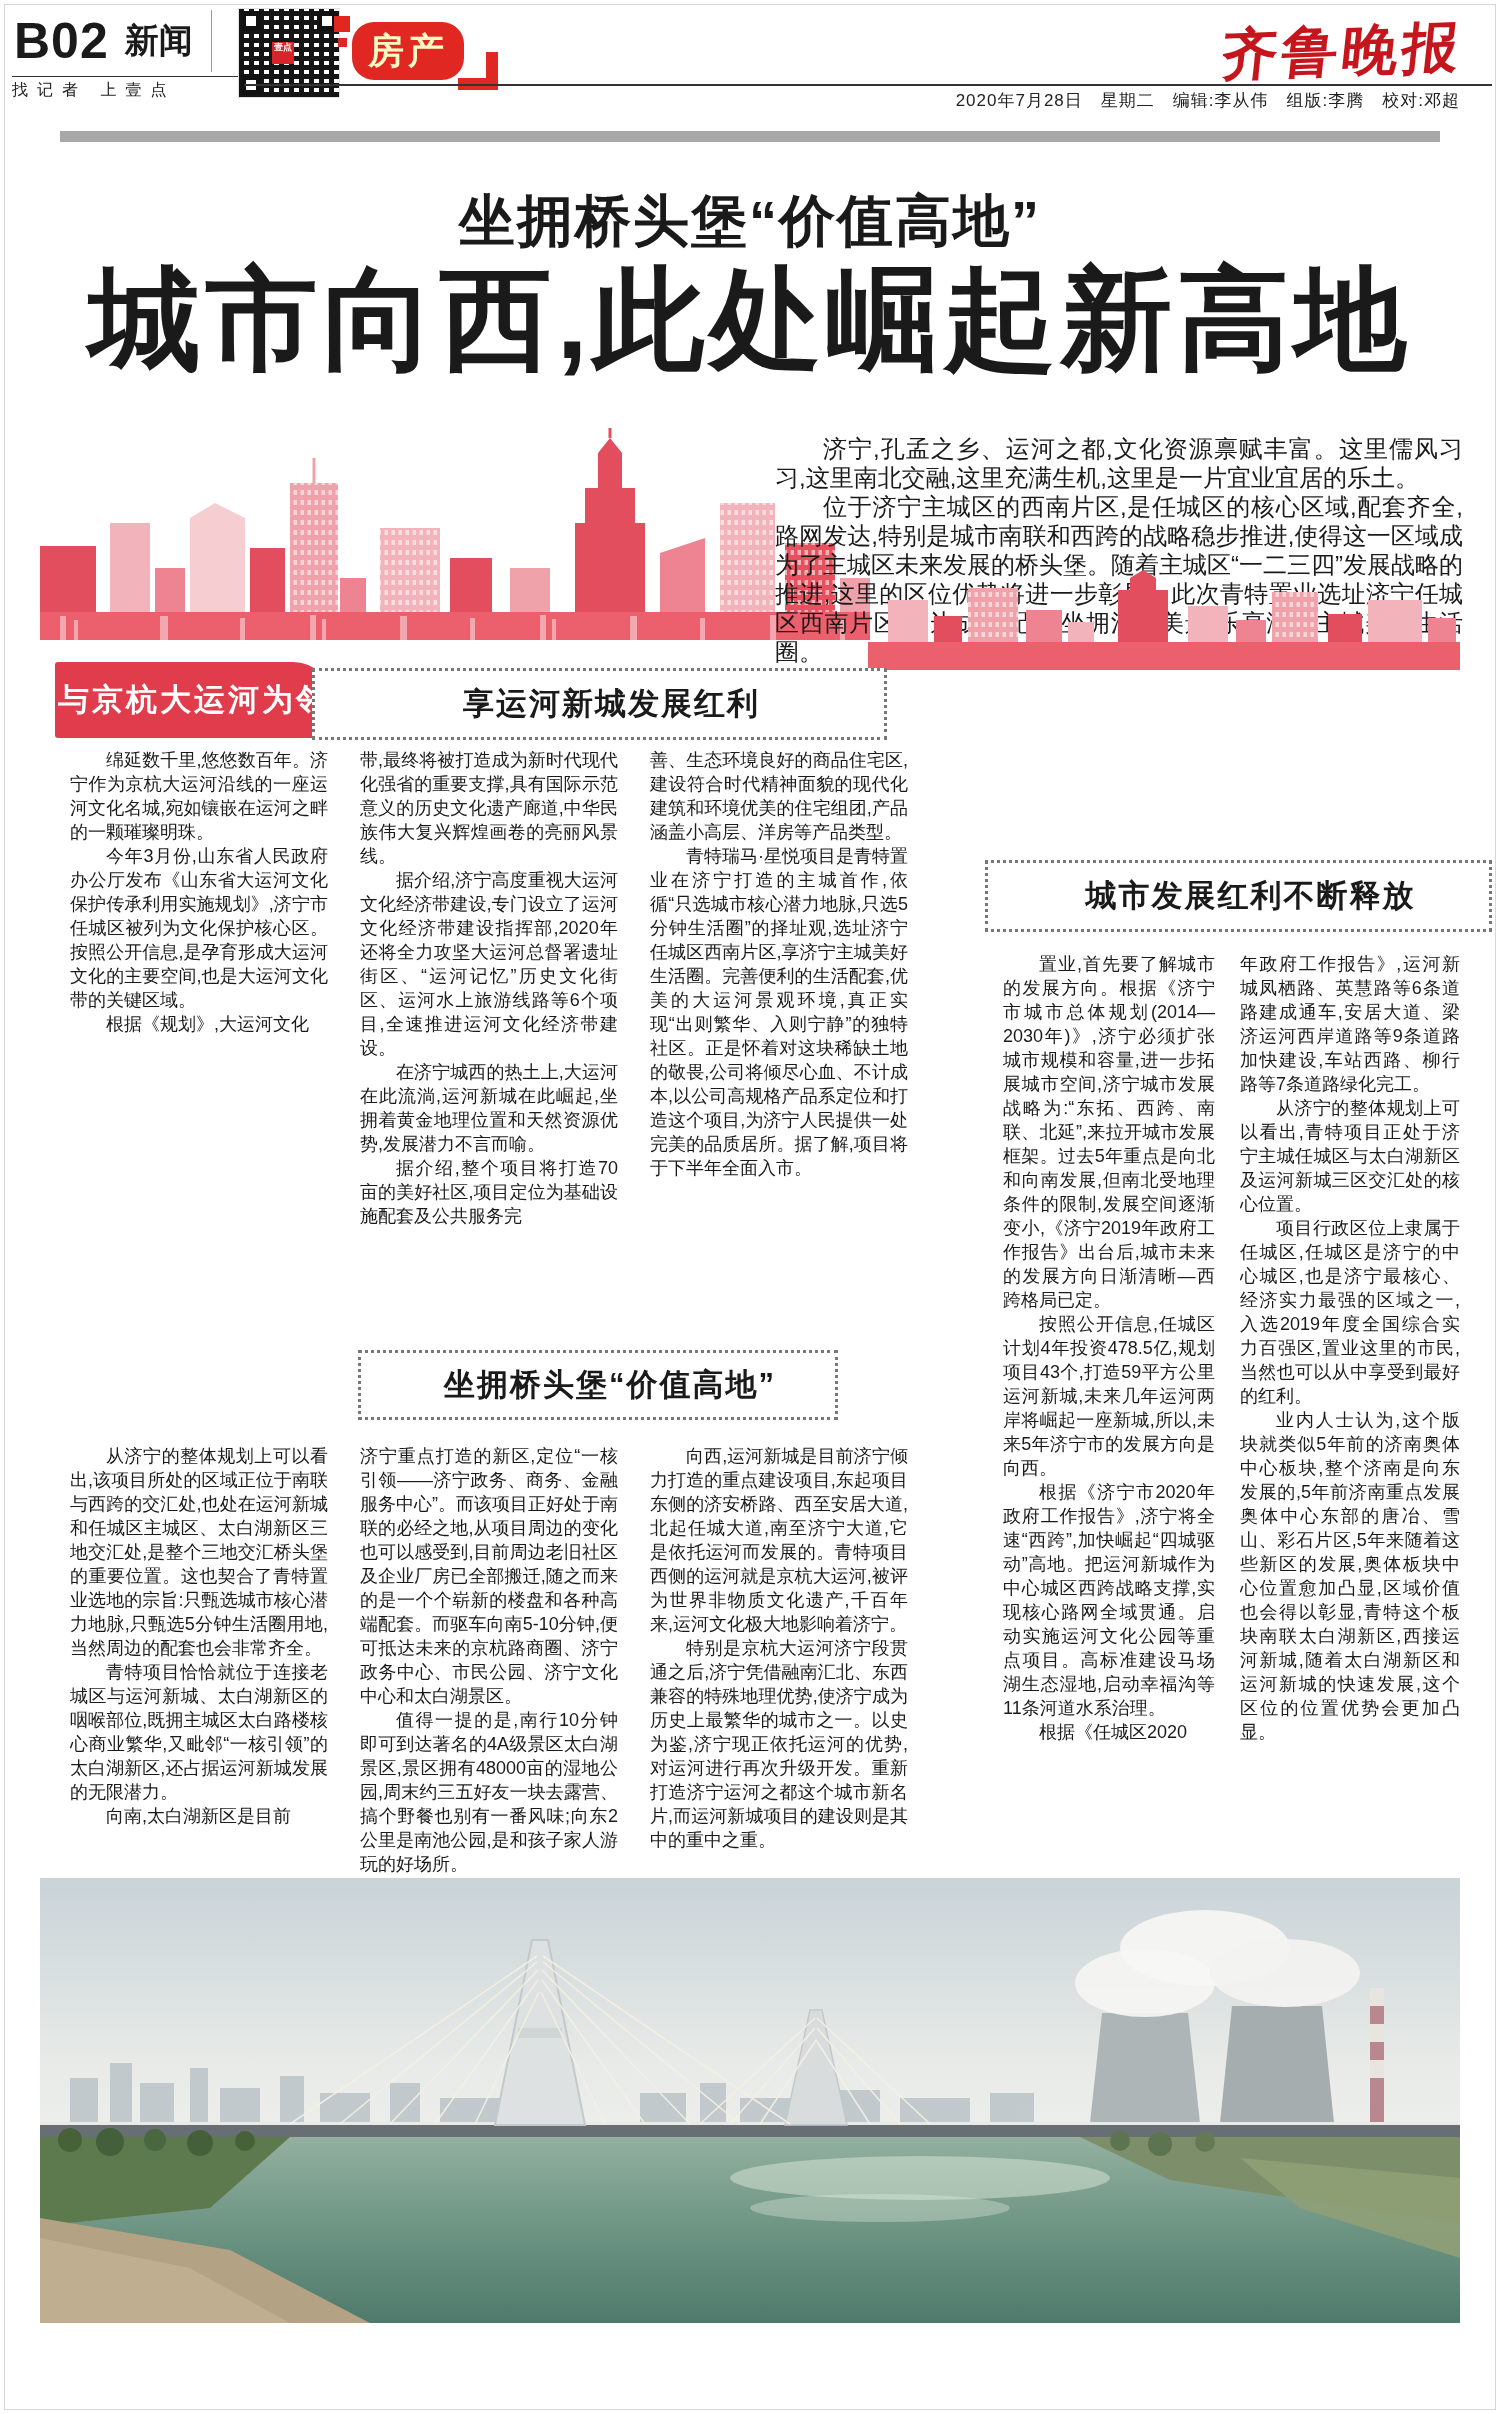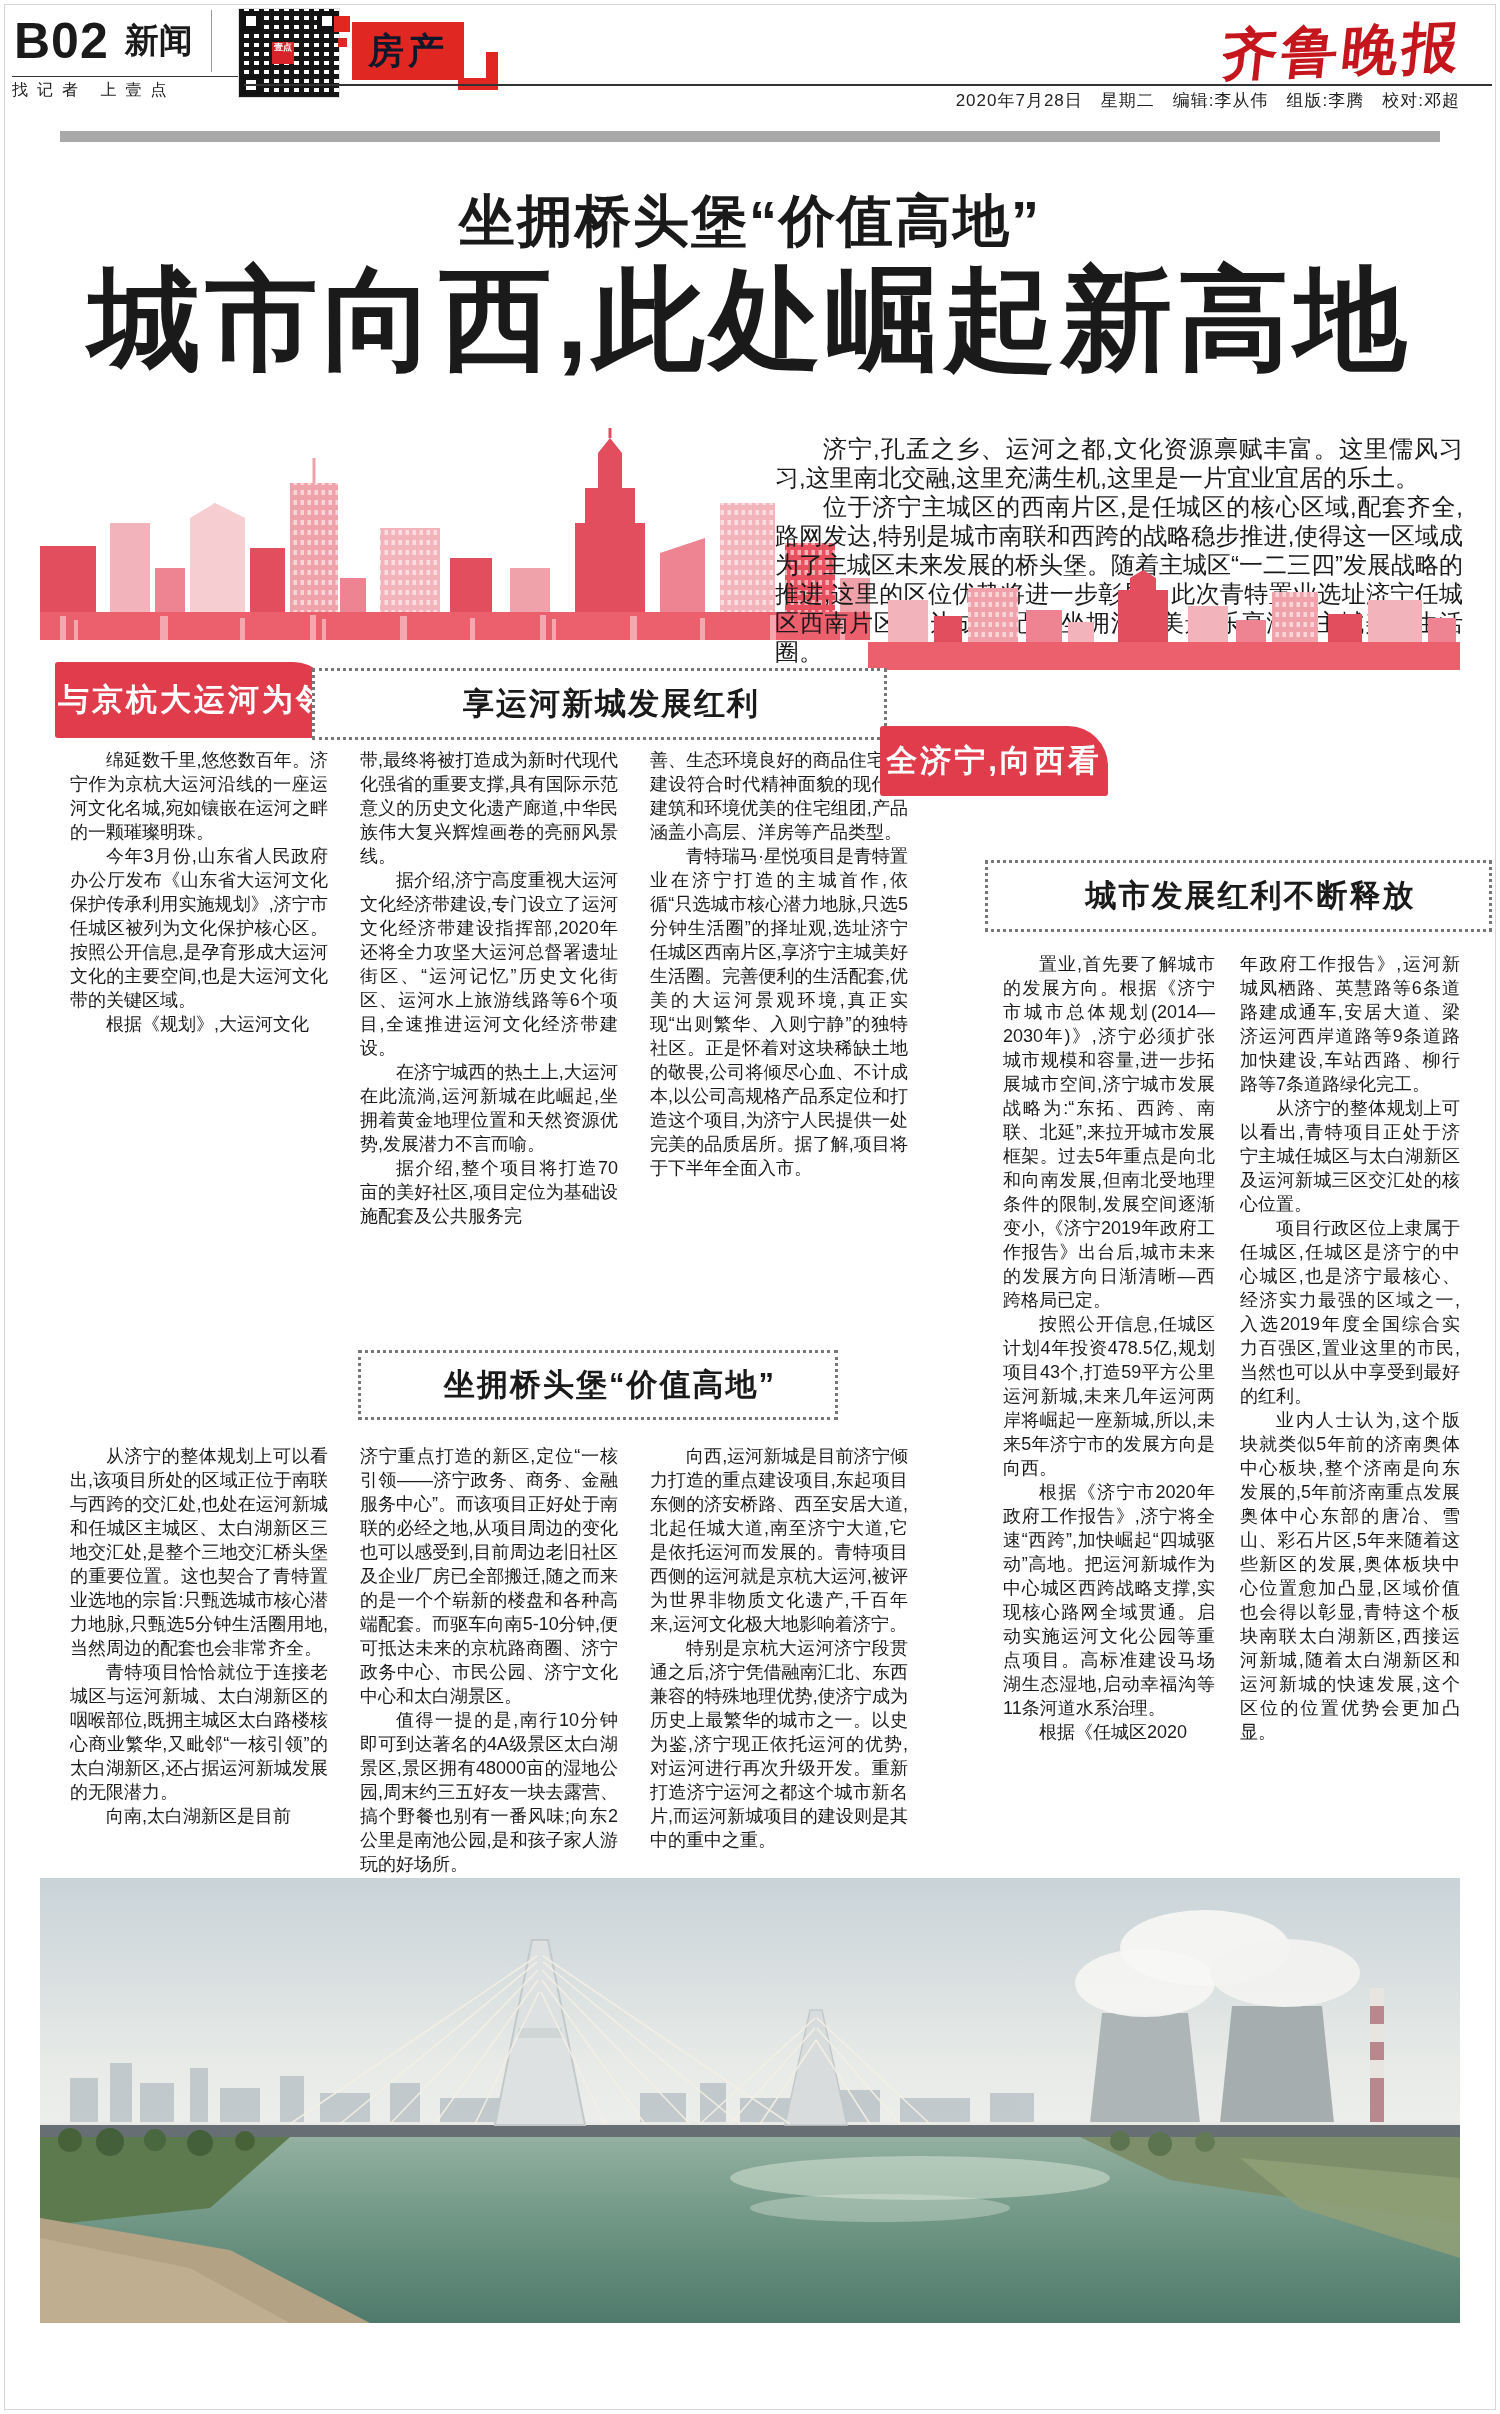--- a/index.html
+++ b/index.html
@@ -10,21 +10,21 @@
   
   .ed-no{font-size:50px;font-weight:900;letter-spacing:1px;}
   .sec-name{font-size:34px;font-weight:700;margin-left:16px;}
   .vdiv{width:1px;height:62px;background:#999;}
   .qr{width:88px;height:88px;border:1px solid #e0e0e0;position:relative;
       background-image:repeating-linear-gradient(0deg,#151515 0 5px,transparent 5px 9px),
                        repeating-linear-gradient(90deg,#151515 0 5px,#fff 5px 10px);padding-left:12px;}
   .finder{position:absolute;width:20px;height:20px;border:5px solid #111;background:#fff;box-sizing:border-box;}
   .qr-badge{position:absolute;left:33px;top:33px;width:22px;height:22px;background:#d8232a;color:#fff;
             font-size:9px;line-height:11px;text-align:center;font-weight:700;}
-  .tab{background:#e02722;color:#0f172a;font-size:36px;font-weight:800;border-radius:0;
+  .tab{background:#e02722;color:#fef9c3;font-size:36px;font-weight:800;border-radius:22px;
        display:flex;align-items:center;justify-content:center;letter-spacing:4px;}
   .deco{background:#e02722;}
   .masthead{font-family:"Liberation Serif","DejaVu Serif",serif;color:#c5161d;font-size:56px;font-weight:700;
             transform:skewX(-8deg) rotate(-2deg);letter-spacing:4px;}
   .tagline{font-size:16px;letter-spacing:9px;color:#222;}
   .rule{background:#333;}
   .dateline{font-size:17px;color:#222;letter-spacing:1px;}
   .graybar{background:#a8a8a8;}
   
   .kicker{width:100%;text-align:center;font-size:56px;font-weight:800;letter-spacing:2px;}
@@ -167,21 +167,20 @@
       <p>带,最终将被打造成为新时代现代化强省的重要支撑,具有国际示范意义的历史文化遗产廊道,中华民族伟大复兴辉煌画卷的亮丽风景线。</p>
       <p>据介绍,济宁高度重视大运河文化经济带建设,专门设立了运河文化经济带建设指挥部,2020年还将全力攻坚大运河总督署遗址街区、“运河记忆”历史文化街区、运河水上旅游线路等6个项目,全速推进运河文化经济带建设。</p>
       <p>在济宁城西的热土上,大运河在此流淌,运河新城在此崛起,坐拥着黄金地理位置和天然资源优势,发展潜力不言而喻。</p>
       <p>据介绍,整个项目将打造70亩的美好社区,项目定位为基础设施配套及公共服务完</p>
     </div>
   <div class="abs col cont" style="left:650px;top:748px;width:258px;height:520px;">
       <p>善、生态环境良好的商品住宅区,建设符合时代精神面貌的现代化建筑和环境优美的住宅组团,产品涵盖小高层、洋房等产品类型。</p>
       <p>青特瑞马·星悦项目是青特置业在济宁打造的主城首作,依循“只选城市核心潜力地脉,只选5分钟生活圈”的择址观,选址济宁任城区西南片区,享济宁主城美好生活圈。完善便利的生活配套,优美的大运河景观环境,真正实现“出则繁华、入则宁静”的独特社区。正是怀着对这块稀缺土地的敬畏,公司将倾尽心血、不计成本,以公司高规格产品系定位和打造这个项目,为济宁人民提供一处完美的品质居所。据了解,项目将于下半年全面入市。</p>
     </div>
 
-  <div class="abs redbox" style="left:880px;top:726px;width:228px;height:70px;">全济宁,向西看</div>
   <div class="abs dotbox" style="left:985px;top:860px;width:477px;height:66px;">城市发展红利不断释放</div>
 
   <div class="abs col" style="left:1003px;top:952px;width:212px;height:906px;">
       <p>置业,首先要了解城市的发展方向。根据《济宁市城市总体规划(2014—2030年)》,济宁必须扩张城市规模和容量,进一步拓展城市空间,济宁城市发展战略为:“东拓、西跨、南联、北延”,来拉开城市发展框架。过去5年重点是向北和向南发展,但南北受地理条件的限制,发展空间逐渐变小,《济宁2019年政府工作报告》出台后,城市未来的发展方向日渐清晰—西跨格局已定。</p>
       <p>按照公开信息,任城区计划4年投资478.5亿,规划项目43个,打造59平方公里运河新城,未来几年运河两岸将崛起一座新城,所以,未来5年济宁市的发展方向是向西。</p>
       <p>根据《济宁市2020年政府工作报告》,济宁将全速“西跨”,加快崛起“四城驱动”高地。把运河新城作为中心城区西跨战略支撑,实现核心路网全域贯通。启动实施运河文化公园等重点项目。高标准建设马场湖生态湿地,启动幸福沟等11条河道水系治理。</p>
       <p>根据《任城区2020</p>
     </div>
   <div class="abs col cont" style="left:1240px;top:952px;width:220px;height:906px;">
       <p>年政府工作报告》,运河新城凤栖路、英慧路等6条道路建成通车,安居大道、梁济运河西岸道路等9条道路加快建设,车站西路、柳行路等7条道路绿化完工。</p>

